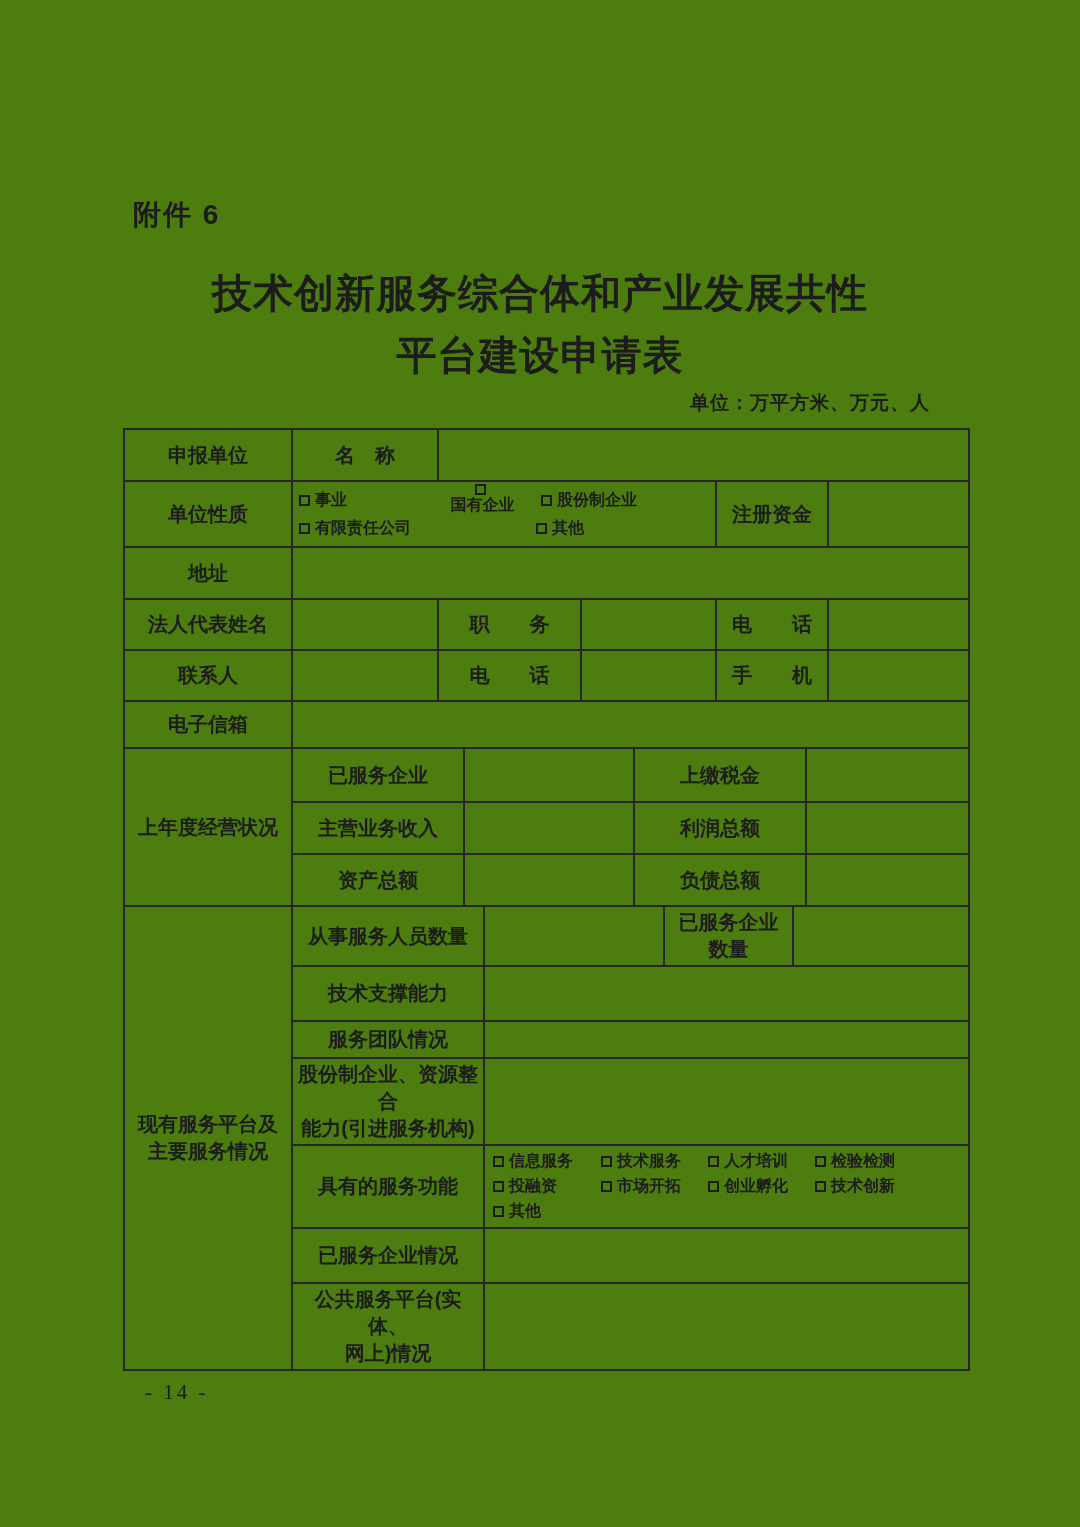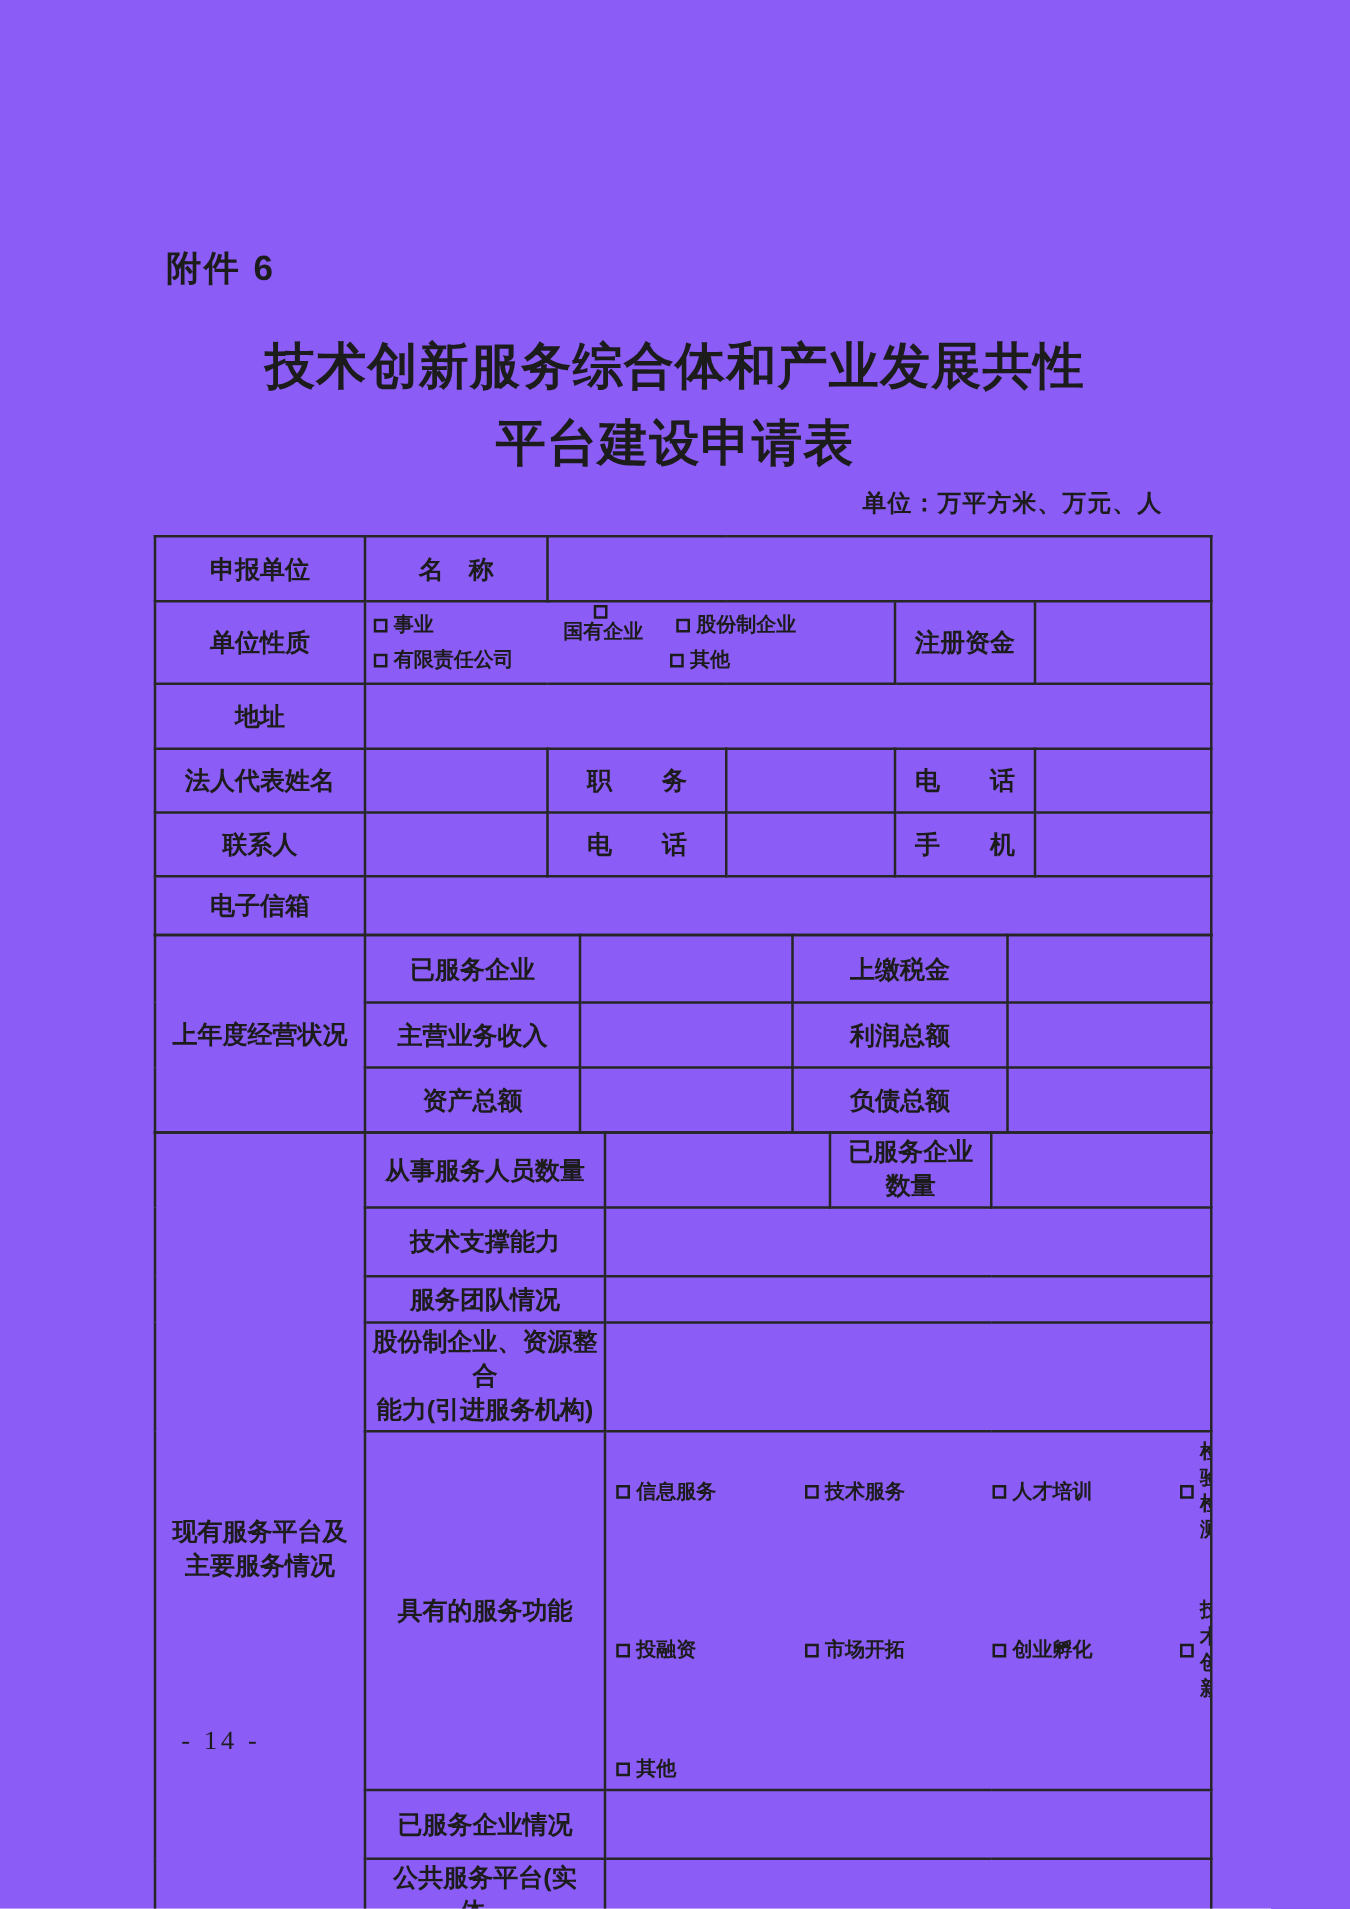--- a/index.html
+++ b/index.html
@@ -3,21 +3,21 @@
 <meta charset="utf-8">
 <style>
   :root { --ink: #1c1c1c; --line: #262626; }
   * { box-sizing: border-box; margin: 0; padding: 0; }
   html, body { background: #ffffff; }
   body { font-family: "Liberation Sans", "DejaVu Sans", sans-serif; color: var(--ink); }
   .page {
     position: relative;
     width: 1080px;
     height: 1527px;
-    background: #8b5cf6;
+    background: #4d7c0f;
     overflow: hidden;
   }
   .attachment {
     position: absolute;
     left: 133px; top: 196px;
     font-size: 28px;
     font-weight: bold;
     letter-spacing: 2px;
   }
   .title {
@@ -73,21 +73,20 @@
   .nature-cell { padding: 4px 6px; text-align: left; }
   .nature-cell .o1 { width: 125px; }
   .nature-cell .o2 { width: 117px; flex-direction: column; }
   .nature-cell .o4 { width: 237px; }
   .func-cell { padding: 5px 8px; text-align: left; }
   .func-grid {
     display: grid;
     grid-template-columns: 108px 107px 107px auto;
     row-gap: 4px;
     align-items: center;
-    gap: 43px;
   }
   .page-number {
     position: absolute;
     left: 145px; top: 1380px;
     font-family: "Liberation Serif", "DejaVu Serif", serif;
     font-size: 21px;
     letter-spacing: 3px;
   }
 </style>
 </head>

